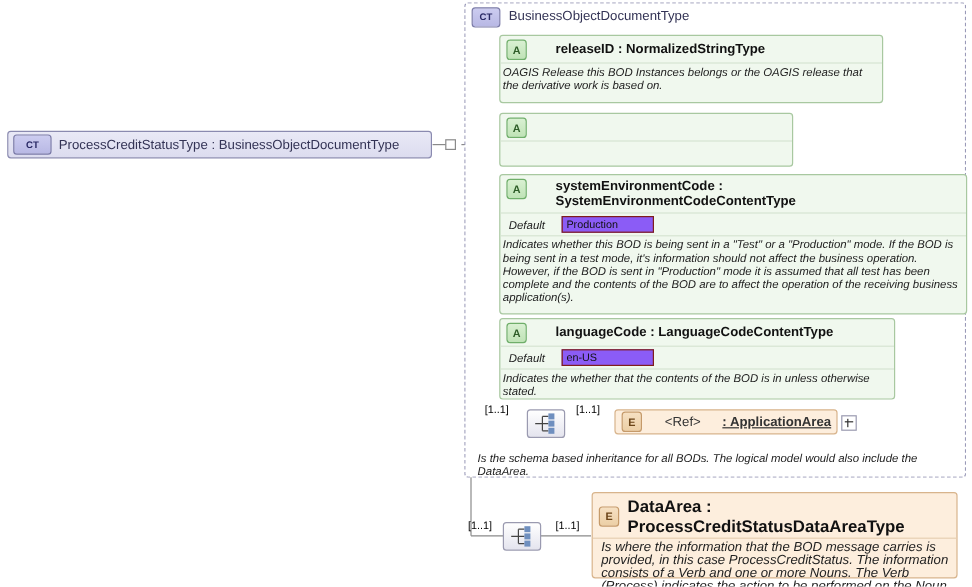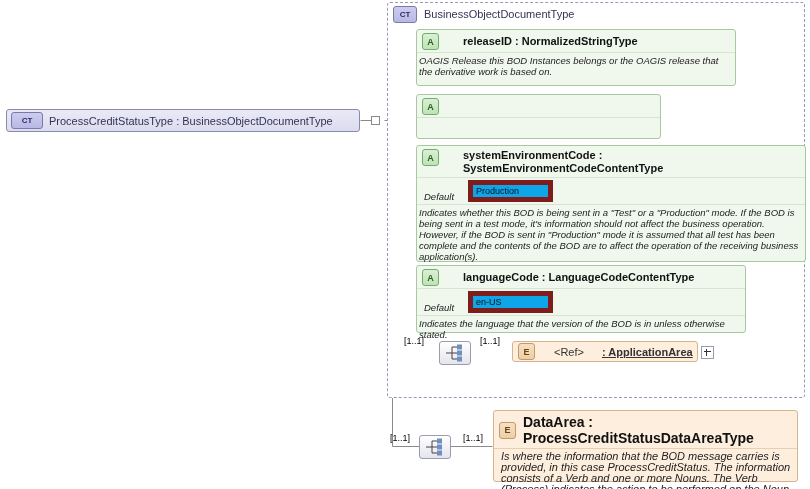--- a/index.html
+++ b/index.html
@@ -148,22 +148,22 @@
     padding: 2px 4px 2px 7px;
     font-size: 9.5px;
   }
   .default-label {
     font-style: italic;
     color: #222222;
     width: 44px;
     flex: none;
   }
   .default-value {
-    border: 5px solid #7f1d1d;
-    background: #0ea5e9;
+    border: 1px solid #7f1d1d;
+    background: #8b5cf6;
     padding: 0px 10px 0px 3px;
     font-size: 9px;
     color: #111111;
     min-width: 62px;
     height: 12px;
     line-height: 12px;
   }
   .sep {
     height: 1px;
     background: #d6e4d2;
@@ -336,21 +336,21 @@
       <div class="attr-head">
         <span class="a-badge">A</span>
         <span class="attr-name">languageCode : LanguageCodeContentType</span>
       </div>
       <div class="sep"></div>
       <div class="default-row">
         <span class="default-label">Default</span>
         <span class="default-value">en-US</span>
       </div>
       <div class="sep"></div>
-      <div class="attr-doc">Indicates the language that the version of the BOD is in unless otherwise stated.</div>
+      <div class="attr-doc">Indicates the whether that the contents of the BOD is in unless otherwise stated.</div>
     </div>
 
     <div class="seq-icon" style="left:51px; top:338px;">
       <svg width="30" height="22" viewBox="0 0 30 22">
         <line x1="6" y1="11" x2="12" y2="11" stroke="#444" stroke-width="1"></line>
         <line x1="12" y1="5" x2="12" y2="17" stroke="#444" stroke-width="1"></line>
         <line x1="12" y1="5" x2="17" y2="5" stroke="#444" stroke-width="1"></line>
         <line x1="12" y1="11" x2="17" y2="11" stroke="#444" stroke-width="1"></line>
         <line x1="12" y1="17" x2="17" y2="17" stroke="#444" stroke-width="1"></line>
         <rect x="17" y="2.5" width="5" height="5" fill="#6f8fbf"></rect>
@@ -359,20 +359,21 @@
       </svg>
     </div>
 
     <div class="elem-ref" style="left:124px; top:338px; width:186px; height:21px;">
       <span class="e-badge">E</span>
       <span class="elem-ref-name">&lt;Ref&gt;</span>
       <span class="elem-ref-name" style="margin-left:18px; font-weight:bold;text-decoration:underline;">: ApplicationArea</span>
     </div>
     <div class="plus-box" style="left:313px; top:343px;"></div>
 
+    <div class="note-text" style="left:10px; top:374px; width:380px;">Is the schema based inheritance for all BODs. The logical model would also include the DataArea.</div>
   </div>
 
   <div class="cardinality" style="left:404px; top:336px;">[1..1]</div>
   <div class="cardinality" style="left:480px; top:336px;">[1..1]</div>
 
   <div class="seq-icon" style="left:419px; top:435px;">
     <svg width="30" height="22" viewBox="0 0 30 22">
       <line x1="6" y1="11" x2="12" y2="11" stroke="#444" stroke-width="1"></line>
       <line x1="12" y1="5" x2="12" y2="17" stroke="#444" stroke-width="1"></line>
       <line x1="12" y1="5" x2="17" y2="5" stroke="#444" stroke-width="1"></line>

